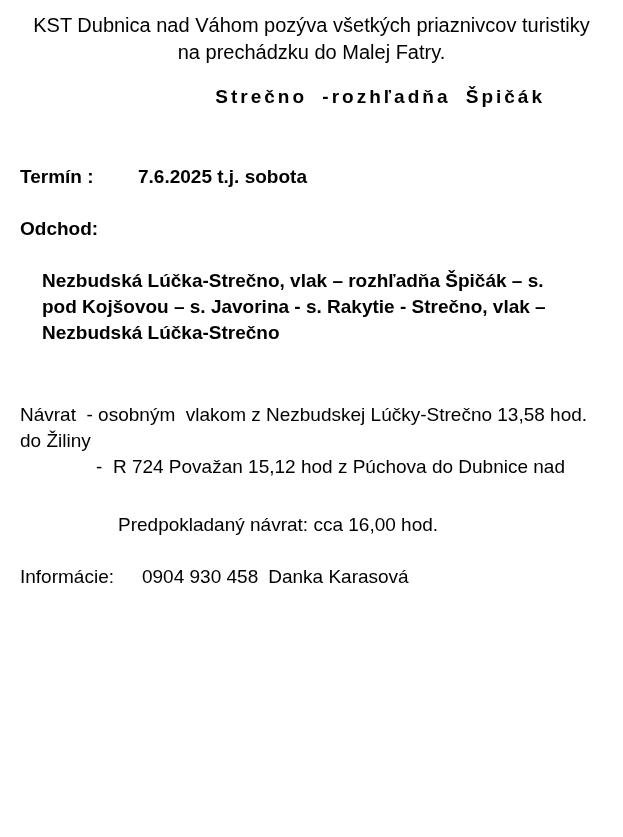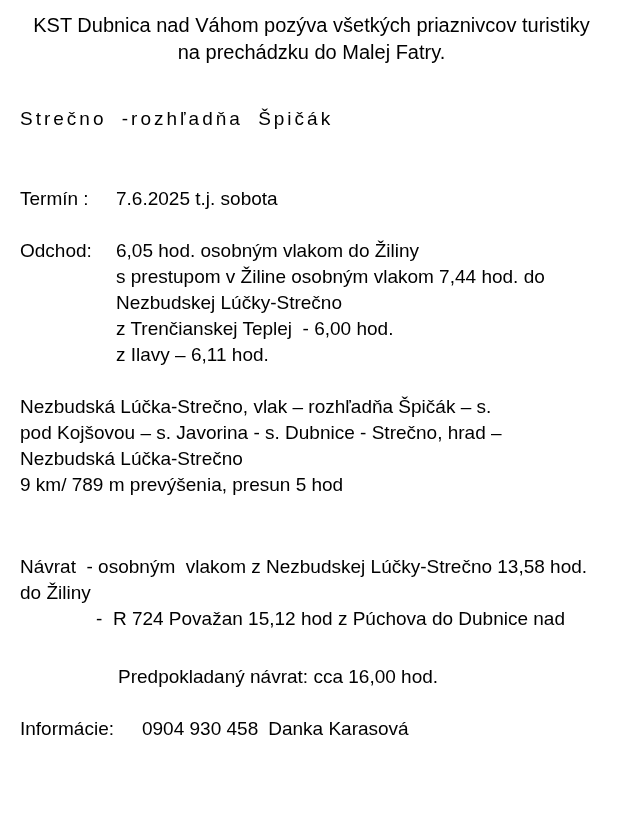--- a/index.html
+++ b/index.html
@@ -21,38 +21,38 @@
   
   [data-bind] { white-space: pre-wrap; }
 
   .header {
     text-align: center;
     font-size: 20px;
     line-height: 27px;
   }
 
   .title {
-    margin-top: 40px;
-    text-align: left;
-    font-weight: normal;
+    margin-top: 18px;
+    text-align: right;
+    font-weight: bold;
     letter-spacing: 3px;
     word-spacing: 7px;
     padding-right: 58px;
   }
 
   .row { display: flex; margin-top: 26px; }
   .row-termin { margin-top: 54px; }
 
   .label {
     flex: none;
     width: 96px;
-    font-weight: normal;
+    font-weight: bold;
   }
   .content { flex: 1; }
-  .bold { font-weight: normal; }
+  .bold { font-weight: bold; margin-left: 22px; }
 
   .navrat { margin-top: 56px; }
   .bullet { padding-left: 76px; }
   .bullet-cont { padding-left: 86px; }
 
   .expected { margin-top: 32px; padding-left: 98px; }
 
   .info { margin-top: 26px; }
   .info .phone { margin-left: 28px; text-align: center; }
   .info .contact { margin-left: 10px; }
@@ -69,35 +69,27 @@
 
   <div class="title" data-bind="title">Strečno -rozhľadňa Špičák</div>
 
   <div class="row row-termin">
     <div class="label" data-bind="termin.label">Termín :</div>
     <div class="content bold" data-bind="termin.value">7.6.2025 t.j. sobota</div>
   </div>
 
   <div class="row">
     <div class="label" data-bind="odchod.label">Odchod:</div>
-    <div class="content">
-      <div class="bold" data-bind="odchod.bold_lines.0">6,05 hod. osobným vlakom do Žiliny</div>
-      <div class="bold" data-bind="odchod.bold_lines.1">s prestupom v Žiline osobným vlakom 7,44 hod. do</div>
-      <div class="bold" data-bind="odchod.bold_lines.2">Nezbudskej Lúčky-Strečno</div>
-      <div data-bind="odchod.regular_lines.0">z Trenčianskej Teplej  - 6,00 hod.</div>
-      <div data-bind="odchod.regular_lines.1">z Ilavy – 6,11 hod.</div>
-    </div>
   </div>
 
   <div class="row">
     <div class="content">
       <div class="bold" data-bind="trasa.bold_lines.0">Nezbudská Lúčka-Strečno, vlak – rozhľadňa Špičák – s.</div>
-      <div class="bold" data-bind="trasa.bold_lines.1">pod Kojšovou – s. Javorina - s. Dubnice - Strečno, hrad –</div>
+      <div class="bold" data-bind="trasa.bold_lines.1">pod Kojšovou – s. Javorina - s. Rakytie - Strečno, vlak –</div>
       <div class="bold" data-bind="trasa.bold_lines.2">Nezbudská Lúčka-Strečno</div>
-      <div data-bind="trasa.regular_line">9 km/ 789 m prevýšenia, presun 5 hod</div>
     </div>
   </div>
 
   <div class="navrat">
     <div data-bind="navrat.line1">Návrat  - osobným  vlakom z Nezbudskej Lúčky-Strečno 13,58 hod.</div>
     <div data-bind="navrat.line2">do Žiliny</div>
     <div class="bullet" data-bind="navrat.bullets.1">-  R 724 Považan 15,12 hod z Púchova do Dubnice nad</div>
   </div>
 
   <div class="expected" data-bind="navrat.expected">Predpokladaný návrat: cca 16,00 hod.</div>

